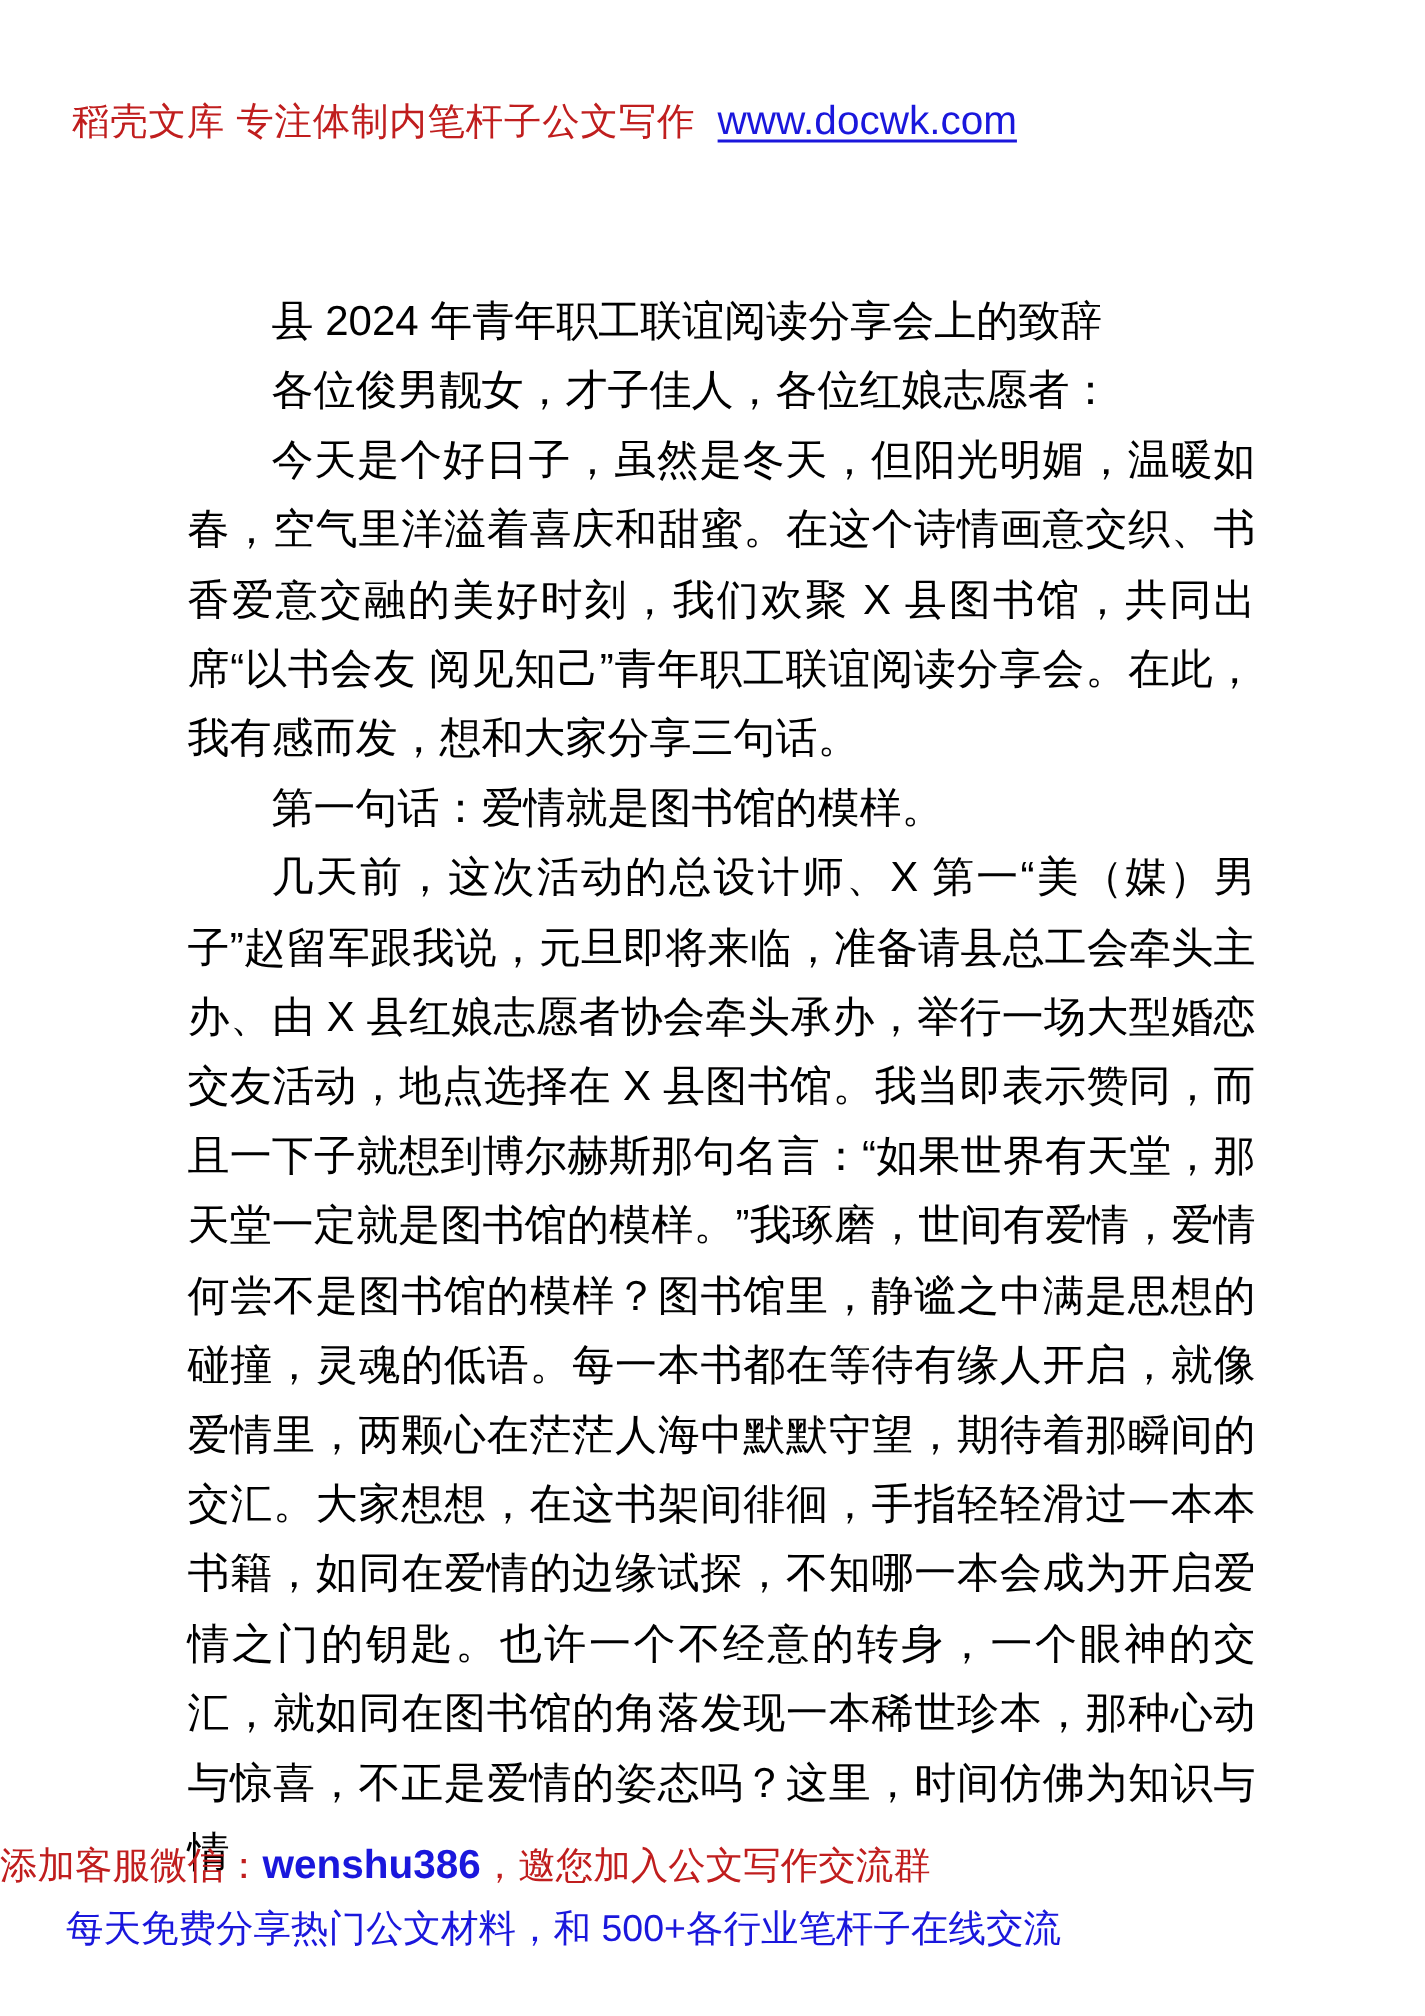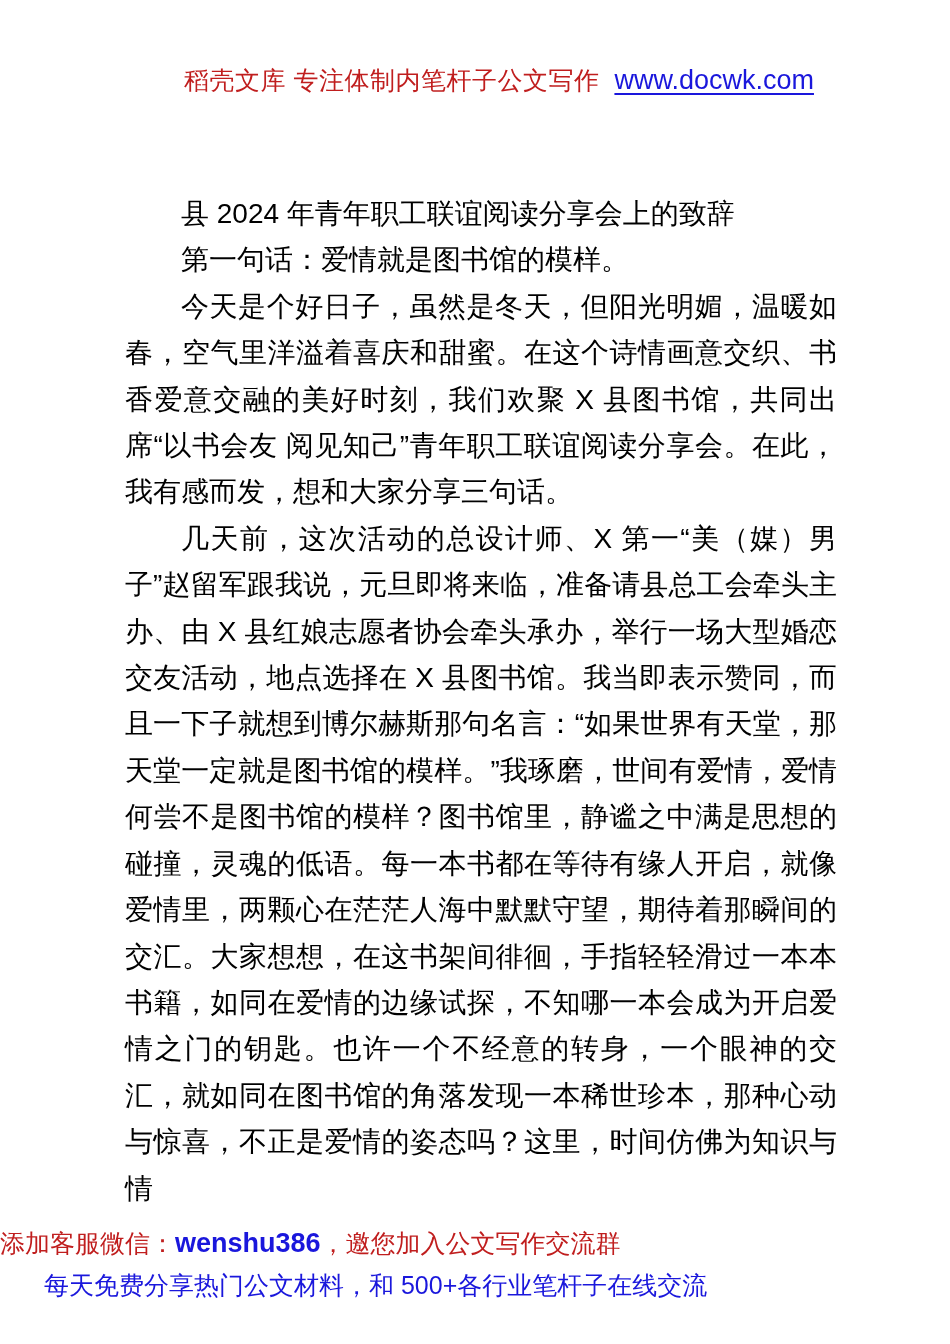--- a/index.html
+++ b/index.html
@@ -17,21 +17,20 @@
     font-family: "Liberation Sans", sans-serif;
     -webkit-font-smoothing: antialiased;
   }
 
   
   .site-header {
     position: absolute;
     top: 62px;
     left: 0;
     right: 0;
-    text-align: center;
     font-size: 25px;
     line-height: 36px;
     white-space: nowrap;
     padding-left: 48px;
   }
   .site-header .brand {
     color: var(--brand-red, #c01e1e);
     letter-spacing: 0.5px;
   }
   .site-header .url {
@@ -93,22 +92,23 @@
 <div class="page">
 
   <div class="site-header">
     <span class="brand">稻壳文库 专注体制内笔杆子公文写作</span>
     <a class="url">www.docwk.com</a>
   </div>
 
   <div class="doc">
     <p class="title">县 2024 年青年职工联谊阅读分享会上的致辞</p>
     <div>
+        <p class="para">各位俊男靓女，才子佳人，各位红娘志愿者：</p>
+        <p class="para">今天是个好日子，虽然是冬天，但阳光明媚，温暖如春，空气里洋溢着喜庆和甜蜜。在这个诗情画意交织、书香爱意交融的美好时刻，我们欢聚 X 县图书馆，共同出席“以书会友 阅见知己”青年职工联谊阅读分享会。在此，我有感而发，想和大家分享三句话。</p>
         <p class="para">第一句话：爱情就是图书馆的模样。</p>
-        <p class="para">今天是个好日子，虽然是冬天，但阳光明媚，温暖如春，空气里洋溢着喜庆和甜蜜。在这个诗情画意交织、书香爱意交融的美好时刻，我们欢聚 X 县图书馆，共同出席“以书会友 阅见知己”青年职工联谊阅读分享会。在此，我有感而发，想和大家分享三句话。</p>
         <p class="para">几天前，这次活动的总设计师、X 第一“美（媒）男子”赵留军跟我说，元旦即将来临，准备请县总工会牵头主办、由 X 县红娘志愿者协会牵头承办，举行一场大型婚恋交友活动，地点选择在 X 县图书馆。我当即表示赞同，而且一下子就想到博尔赫斯那句名言：“如果世界有天堂，那天堂一定就是图书馆的模样。”我琢磨，世间有爱情，爱情何尝不是图书馆的模样？图书馆里，静谧之中满是思想的碰撞，灵魂的低语。每一本书都在等待有缘人开启，就像爱情里，两颗心在茫茫人海中默默守望，期待着那瞬间的交汇。大家想想，在这书架间徘徊，手指轻轻滑过一本本书籍，如同在爱情的边缘试探，不知哪一本会成为开启爱情之门的钥匙。也许一个不经意的转身，一个眼神的交汇，就如同在图书馆的角落发现一本稀世珍本，那种心动与惊喜，不正是爱情的姿态吗？这里，时间仿佛为知识与情</p>
       </div>
   </div>
 
   <div class="promo-footer">
     <div>
       <span class="red">添加客服微信：</span><span class="wechat">wenshu386</span><span class="red">，邀您加入公文写作交流群</span>
     </div>
     <div class="blue">每天免费分享热门公文材料，和 500+各行业笔杆子在线交流</div>
   </div>

